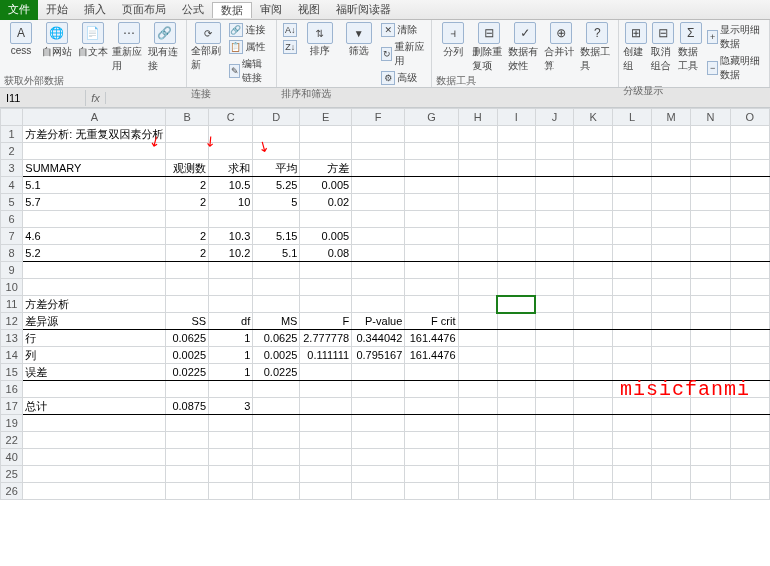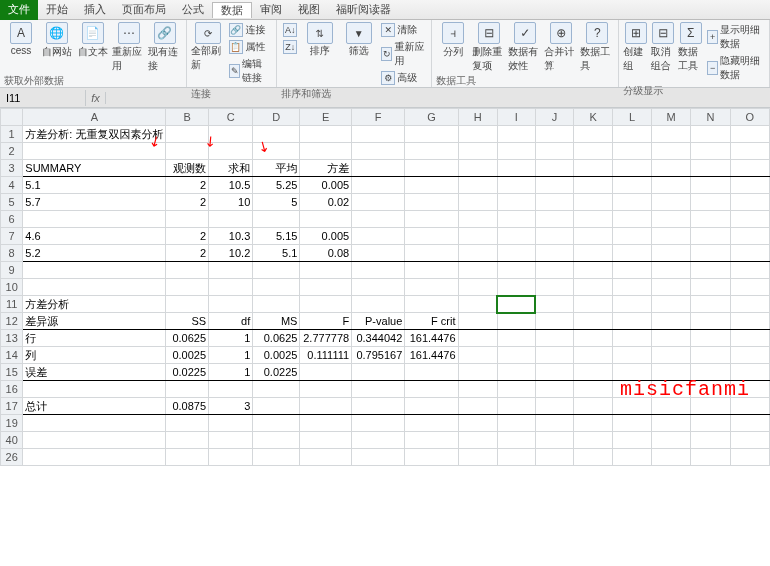--- a/index.html
+++ b/index.html
@@ -538,21 +538,57 @@
           <td class="colH txt"></td>
           <td class="colI txt"></td>
           <td class="colJ txt"></td>
           <td class="colK txt"></td>
           <td class="colL txt"></td>
           <td class="colM txt"></td>
           <td class="colN txt"></td>
           <td class="colO txt"></td>
         </tr>
         <tr class="">
+          <th class="rowhdr">22</th>
+          <td class="colA txt"></td>
+          <td class="colB txt"></td>
+          <td class="colC txt"></td>
+          <td class="colD txt"></td>
+          <td class="colE txt"></td>
+          <td class="colF txt"></td>
+          <td class="colG txt"></td>
+          <td class="colH txt"></td>
+          <td class="colI txt"></td>
+          <td class="colJ txt"></td>
+          <td class="colK txt"></td>
+          <td class="colL txt"></td>
+          <td class="colM txt"></td>
+          <td class="colN txt"></td>
+          <td class="colO txt"></td>
+        </tr>
+        <tr class="">
           <th class="rowhdr">40</th>
+          <td class="colA txt"></td>
+          <td class="colB txt"></td>
+          <td class="colC txt"></td>
+          <td class="colD txt"></td>
+          <td class="colE txt"></td>
+          <td class="colF txt"></td>
+          <td class="colG txt"></td>
+          <td class="colH txt"></td>
+          <td class="colI txt"></td>
+          <td class="colJ txt"></td>
+          <td class="colK txt"></td>
+          <td class="colL txt"></td>
+          <td class="colM txt"></td>
+          <td class="colN txt"></td>
+          <td class="colO txt"></td>
+        </tr>
+        <tr class="">
+          <th class="rowhdr">25</th>
           <td class="colA txt"></td>
           <td class="colB txt"></td>
           <td class="colC txt"></td>
           <td class="colD txt"></td>
           <td class="colE txt"></td>
           <td class="colF txt"></td>
           <td class="colG txt"></td>
           <td class="colH txt"></td>
           <td class="colI txt"></td>
           <td class="colJ txt"></td>

